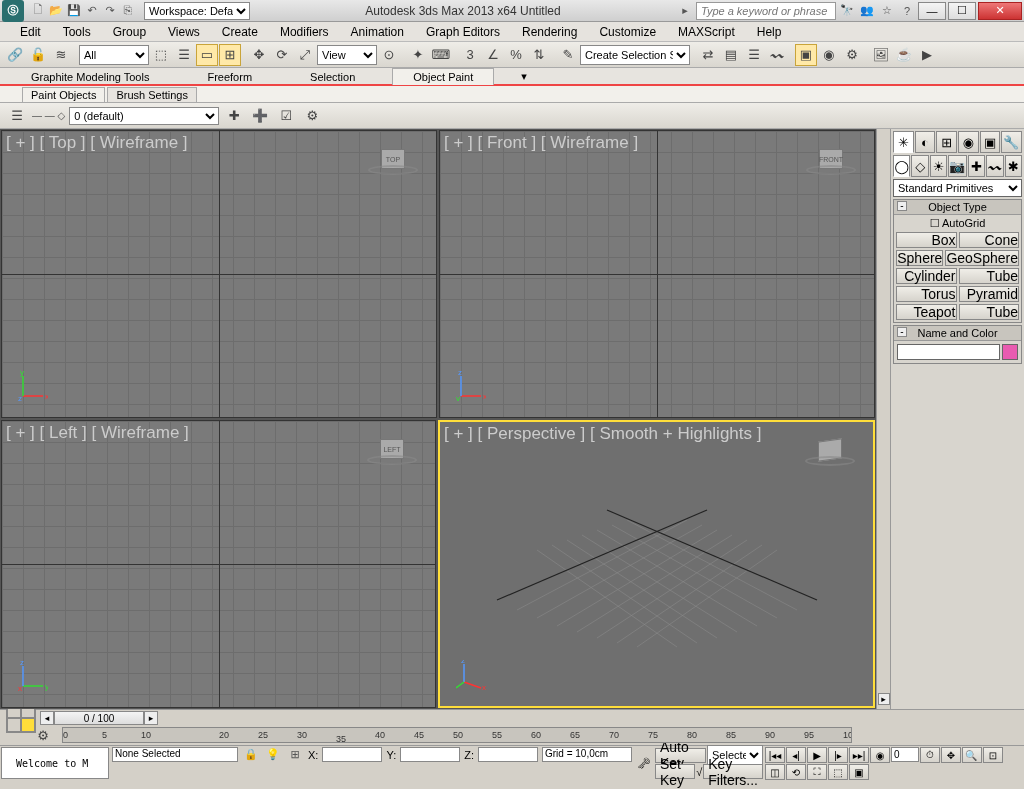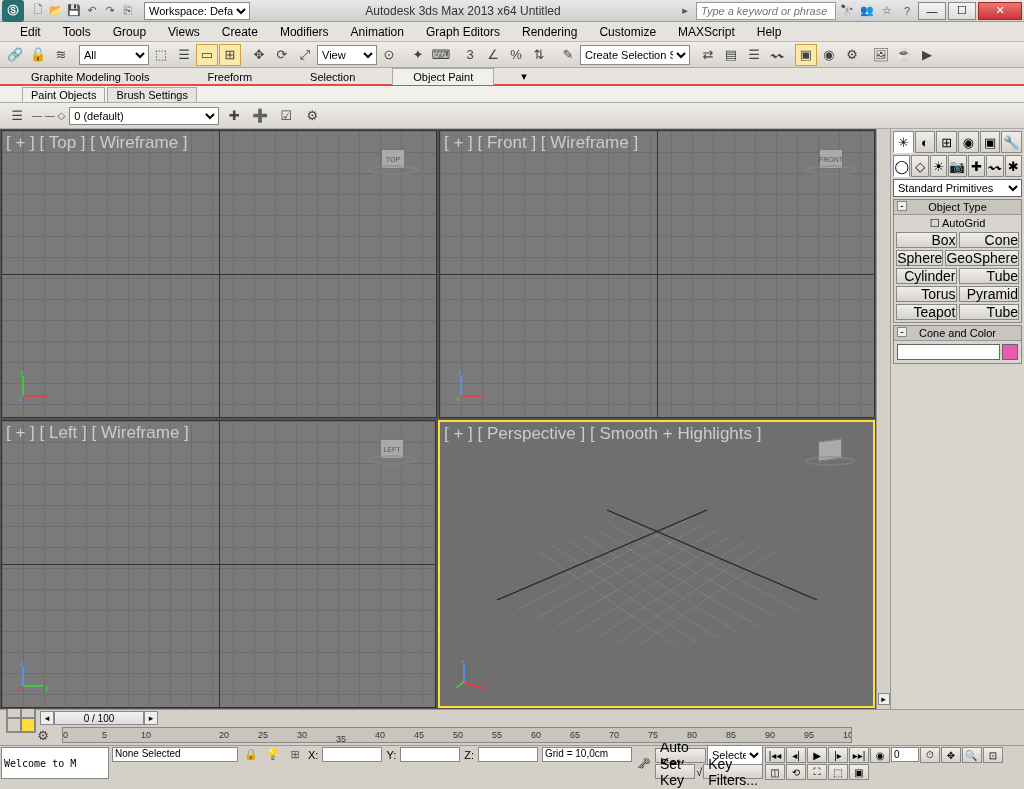--- a/index.html
+++ b/index.html
@@ -82,21 +82,21 @@
 .frame-slider .handle { width: 90px; height: 14px; background: linear-gradient(#f4f4f4,#ddd); border: 1px solid #888; font-size: 10px; display: flex; align-items: center; justify-content: center; }
 .frame-slider .track { flex: 1; height: 14px; }
 .mini-vp { width: 30px; height: 30px; display: flex; flex-wrap: wrap; border: 1px solid #888; margin: 2px; }
 .mini-vp div { width: 50%; height: 50%; border: 1px solid #888; background: #d4d0c8; }
 .mini-vp div.sel { background: #ffde3a; }
 .ruler-row { height: 18px; display: flex; align-items: center; padding-left: 62px; }
 .ruler { flex: 0 0 790px; height: 16px; background: #c8c5be; border: 1px solid #888; position: relative; font-size: 9px; overflow: hidden; }
 .ruler .tick { position: absolute; top: 0; color: #333; }
 
 .status-area { height: 35px; background: #d4d0c8; border-top: 1px solid #999; display: flex; }
-.status-left { width: 108px; border: 1px solid #888; background: #fff; font-size: 10px; font-family: monospace; padding: 2px; display: flex; align-items: center; overflow: hidden; margin: 1px; }
+.status-left { width: 108px; border: 1px solid #888; background: #fff; font-size: 10px; font-family: monospace; padding: 14px; display: flex; align-items: center; overflow: hidden; margin: 1px; }
 .status-mid { flex: 1; display: flex; flex-direction: column; }
 .status-row { height: 17px; display: flex; align-items: center; gap: 4px; padding: 0 2px; font-size: 11px; }
 .status-field { height: 15px; border: 1px solid #888; background: #fff; font-size: 10px; padding: 0 2px; }
 .status-label { font-size: 11px; }
 .coord-field { width: 60px; }
 .status-right { width: 390px; display: flex; }
 .anim-controls { width: 110px; display: flex; flex-direction: column; padding: 1px; gap: 1px; }
 .anim-row { display: flex; gap: 1px; align-items: center; height: 16px; }
 .anim-btn { height: 15px; font-size: 14px; border: 1px solid #888; background: linear-gradient(#f0eee8,#d6d3cc); padding: 0 4px; display: inline-flex; align-items: center; }
 .playback { flex: 1; display: flex; flex-wrap: wrap; gap: 1px; padding: 1px; align-content: flex-start; }
@@ -350,21 +350,21 @@
             <div class="obj-btn">Torus</div>
             <div class="obj-btn">Pyramid</div>
           </div>
         <div class="btn-row">
             <div class="obj-btn">Teapot</div>
             <div class="obj-btn">Tube</div>
           </div>
       </div>
     </div>
     <div class="rollout">
-      <div class="rollout-header"><span class="toggle">-</span><span>Cone and Color</span></div>
+      <div class="rollout-header"><span class="toggle">-</span><span>Name and Color</span></div>
       <div class="color-row">
         <div class="color-name"></div>
         <div class="color-swatch"></div>
       </div>
     </div>
   </div>
 </div>
 
 <div class="timeline-area">
   <div class="slider-row">

